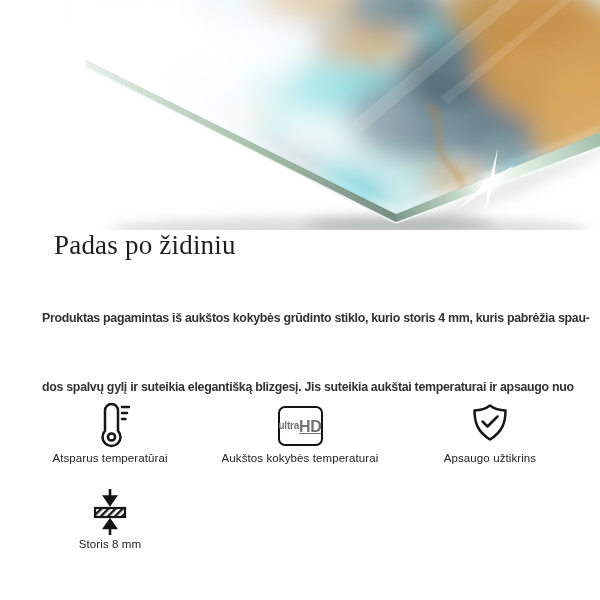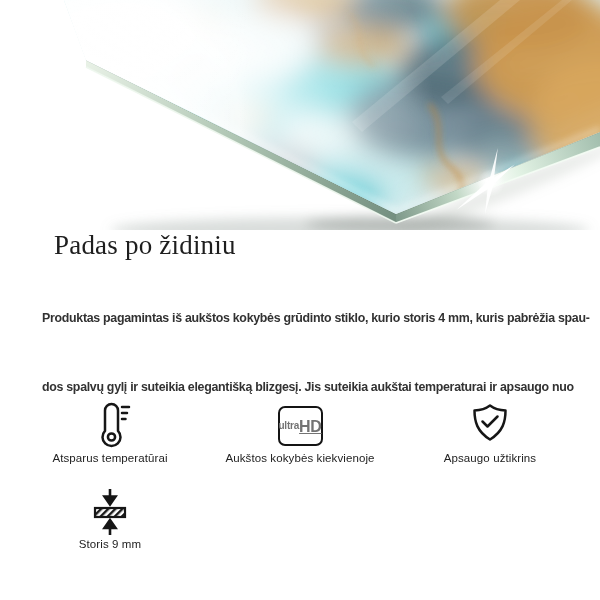--- a/index.html
+++ b/index.html
@@ -183,21 +183,21 @@
       <div class="flabel">Atsparus temperatūrai</div>
     </div>
 
     <div class="feature">
       <div class="ficon">
         <div class="hd-box">
           <span class="hd-top">ultra</span>
           <span class="hd-bottom">HD</span>
         </div>
       </div>
-      <div class="flabel">Aukštos kokybės kiekvienoje</div>
+      <div class="flabel">Aukštos kokybės temperaturai</div>
     </div>
 
     <div class="feature">
       <div class="ficon">
         <svg width="56" height="56" viewBox="0 0 56 56" aria-hidden="true">
           <path class="icon-stroke" stroke-linejoin="round" d="M28,7.5 C32,10.5 38,12.3 43.5,12.6 C43.5,23.5 41,33.5 28,41.5 C15,33.5 12.5,23.5 12.5,12.6 C18,12.3 24,10.5 28,7.5 Z"></path>
           <path class="icon-stroke" stroke-linecap="round" stroke-linejoin="round" d="M20.5,23.5 L25.5,28.5 L35.5,18.5"></path>
         </svg>
       </div>
       <div class="flabel">Apsaugo užtikrins</div>
@@ -215,17 +215,17 @@
           </defs>
           <rect x="13" y="24" width="30" height="9" fill="url(#hatchP)" stroke="#161616" stroke-width="2.2"></rect>
           <g stroke="#161616" stroke-width="2.6" fill="#161616">
             <line x1="28" y1="5" x2="28" y2="13"></line>
             <polygon points="22.5,12.5 33.5,12.5 28,20.5"></polygon>
             <line x1="28" y1="51" x2="28" y2="44"></line>
             <polygon points="22.5,44 33.5,44 28,36"></polygon>
           </g>
         </svg>
       </div>
-      <div class="flabel">Storis 9 mm</div>
+      <div class="flabel">Storis 8 mm</div>
     </div>
 
   </div>
 </div>
 
 </body></html>

